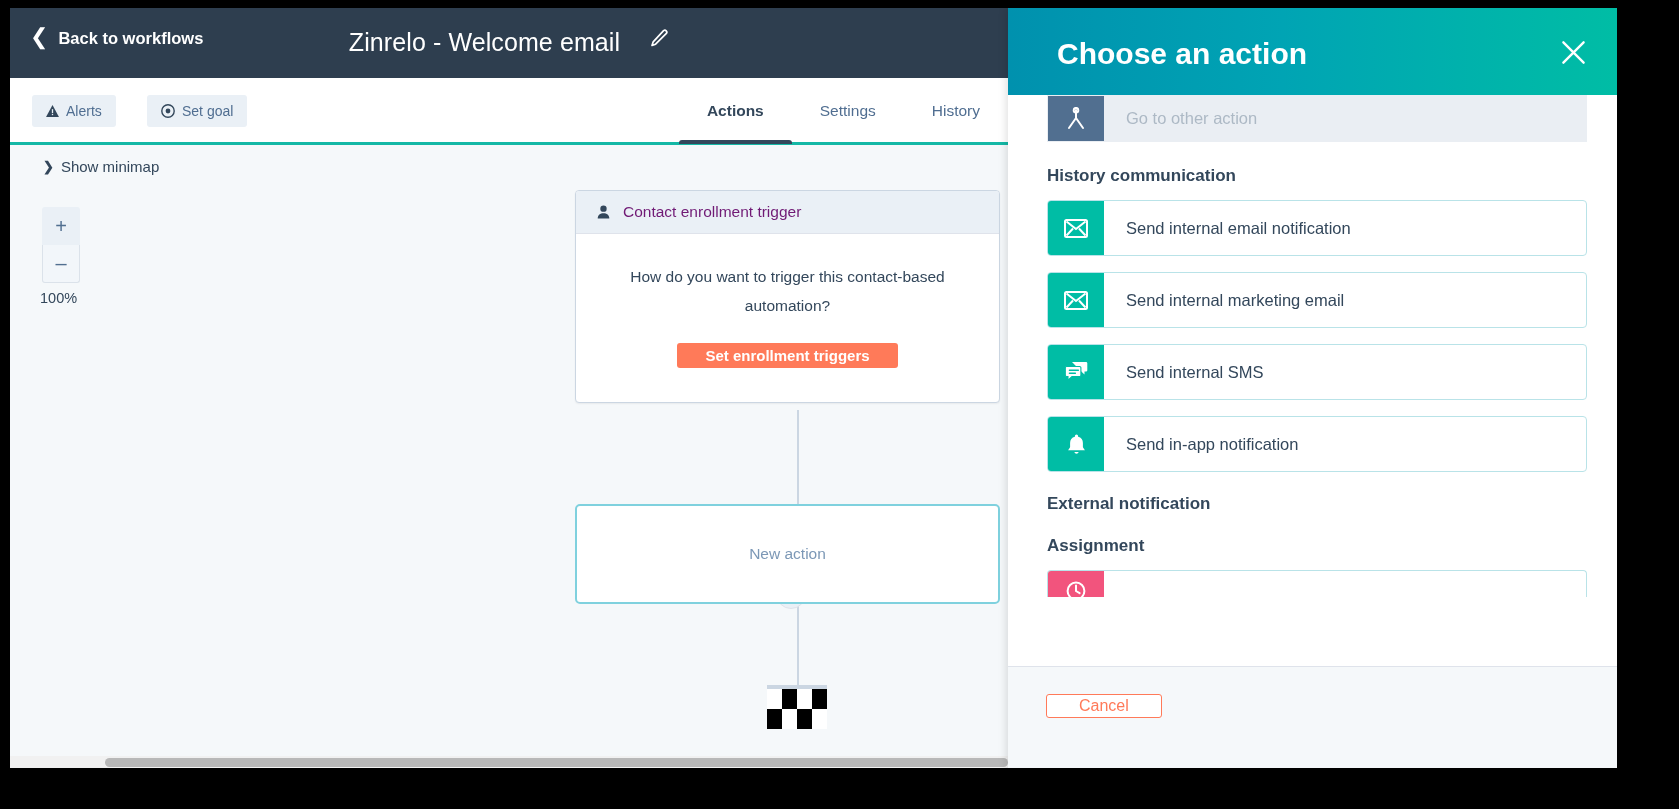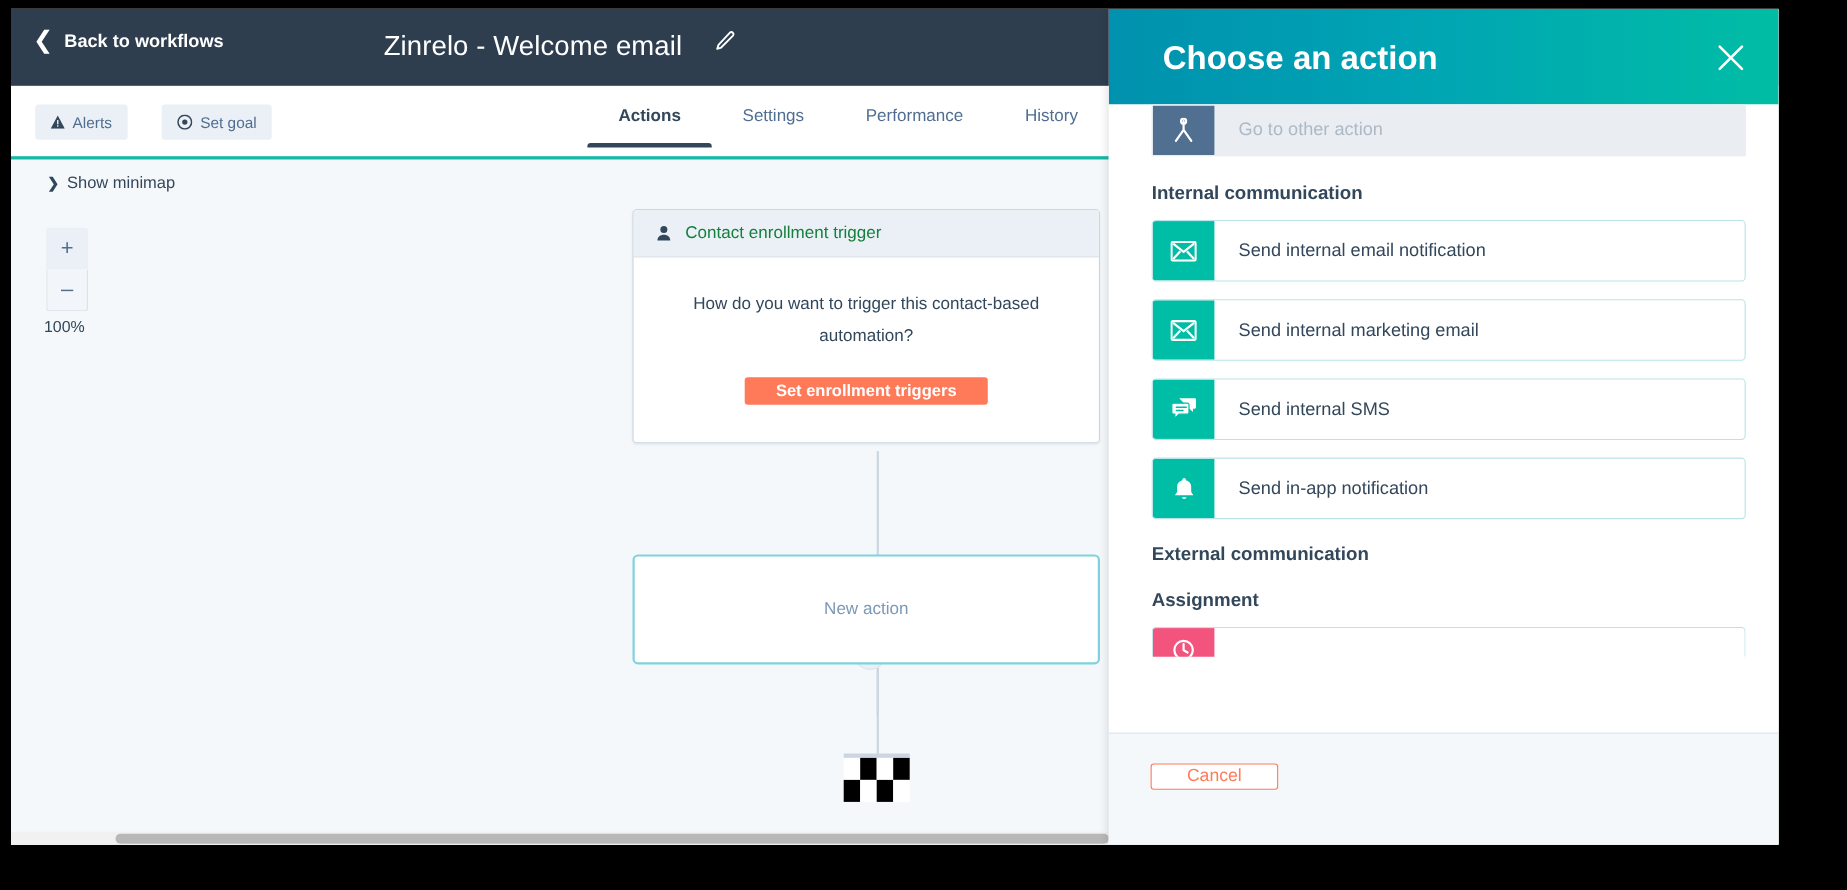--- a/index.html
+++ b/index.html
@@ -75,21 +75,21 @@
   #btn-alerts { left: 22px; }
   #btn-setgoal { left: 137px; }
 
   #tabs {
     position: absolute; right: 0; top: 0;
     height: 67px;
     display: flex; align-items: flex-start;
   }
   .tab {
     position: relative;
-    height: 56px;
+    height: 66px;
     display: flex; align-items: center;
     padding: 0 28px;
     font-size: 15.5px; color: #506e91;
     cursor: pointer; white-space: nowrap;
   }
   .tab.active { color: #33475b; font-weight: bold; }
   .tab.active::after {
     content: "";
     position: absolute; left: 0; right: 0; bottom: 0;
     height: 4px; border-radius: 3px 3px 0 0;
@@ -138,21 +138,21 @@
     background: #fff;
     border: 1px solid #cbd6e2; border-radius: 4px;
     box-shadow: 0 1px 2px rgba(0,0,0,.06);
     overflow: hidden;
   }
   #trigger-head {
     height: 43px; background: #eaf0f6;
     border-bottom: 1px solid #dfe3eb;
     display: flex; align-items: center; gap: 12px;
     padding: 0 20px;
-    font-size: 15.5px; color: #15803d;
+    font-size: 15.5px; color: #701a75;
   }
   #trigger-body { padding: 28px 40px 34px; text-align: center; }
   #trigger-q {
     font-size: 15.5px; color: #33475b; line-height: 1.9;
   }
   #btn-set-triggers {
     margin-top: 22px;
     display: inline-block;
     background: #ff7a59; color: #fff;
     font-size: 15px; font-weight: bold;
@@ -361,21 +361,20 @@
         <svg width="14" height="14" viewBox="0 0 14 14">
           <circle cx="7" cy="7" r="6.2" fill="none" stroke="#33475b" stroke-width="1.4"></circle>
           <circle cx="7" cy="7" r="2.4" fill="#33475b"></circle>
         </svg>
         <span>Set goal</span>
       </button>
 
       <div id="tabs">
         <div class="tab active">Actions</div>
         <div class="tab">Settings</div>
-        <div class="tab">Performance</div>
         <div class="tab">History</div>
       </div>
     </div>
   </div>
 
   <div id="topbar">
     <div id="back-btn">
       <span class="chev">❮</span>
       <span>Back to workflows</span>
     </div>
@@ -406,21 +405,21 @@
         <div class="act-row disabled" style="margin-left:39px;margin-right:30px;margin-bottom:0;height:47px;margin-top:0;">
           <div class="act-ico" style="background:#516f90;">
             <svg width="22" height="24" viewBox="0 0 22 24">
               <path d="M11 3 L11 11 M11 11 L4 21 M11 11 L18 21" stroke="#fff" stroke-width="2" fill="none" stroke-linecap="round"></path>
               <circle cx="11" cy="3.2" r="2.3" fill="none" stroke="#fff" stroke-width="2"></circle>
             </svg>
           </div>
           <div class="act-label">Go to other action</div>
         </div>
 
-        <div class="sec-head first">Internal communication</div>
+        <div class="sec-head first">History communication</div>
 
         <div class="act-row">
           <div class="act-ico" style="background:#00bda5;">
             <svg width="24" height="19" viewBox="0 0 24 19">
               <rect x="1" y="1" width="22" height="17" rx="1.5" fill="none" stroke="#fff" stroke-width="2"></rect>
               <path d="M2.5 2.5 L12 10 L21.5 2.5" fill="none" stroke="#fff" stroke-width="2"></path>
               <path d="M2.5 16.5 L9 9.5 M21.5 16.5 L15 9.5" fill="none" stroke="#fff" stroke-width="2"></path>
             </svg>
           </div>
           <div class="act-label">Send internal email notification</div>
@@ -451,21 +450,21 @@
         <div class="act-row">
           <div class="act-ico" style="background:#00bda5;">
             <svg width="21" height="23" viewBox="0 0 21 23">
               <path d="M10.5 1.5 a1.6 1.6 0 0 1 1.6 1.6 v.6 a6.4 6.4 0 0 1 4.8 6.2 v4.3 l2 3.1 h-16.8 l2 -3.1 v-4.3 a6.4 6.4 0 0 1 4.8 -6.2 v-.6 a1.6 1.6 0 0 1 1.6 -1.6 z" fill="#fff"></path>
               <path d="M8.3 19 a2.3 2.3 0 0 0 4.4 0 z" fill="#fff"></path>
             </svg>
           </div>
           <div class="act-label">Send in-app notification</div>
         </div>
 
-        <div class="sec-head">External communication</div>
+        <div class="sec-head">External notification</div>
 
 
         <div class="sec-head">Assignment</div>
 
         <div id="clip-row">
           <div class="act-ico" style="background:#f2547d;height:27px;">
             <svg width="24" height="24" viewBox="0 0 24 24" style="margin-top:12px;">
               <circle cx="12" cy="12" r="8.4" fill="none" stroke="#fff" stroke-width="2"></circle>
               <path d="M12 6.6 v5.4 l3.6 2.2" fill="none" stroke="#fff" stroke-width="2" stroke-linecap="round"></path>
             </svg>

